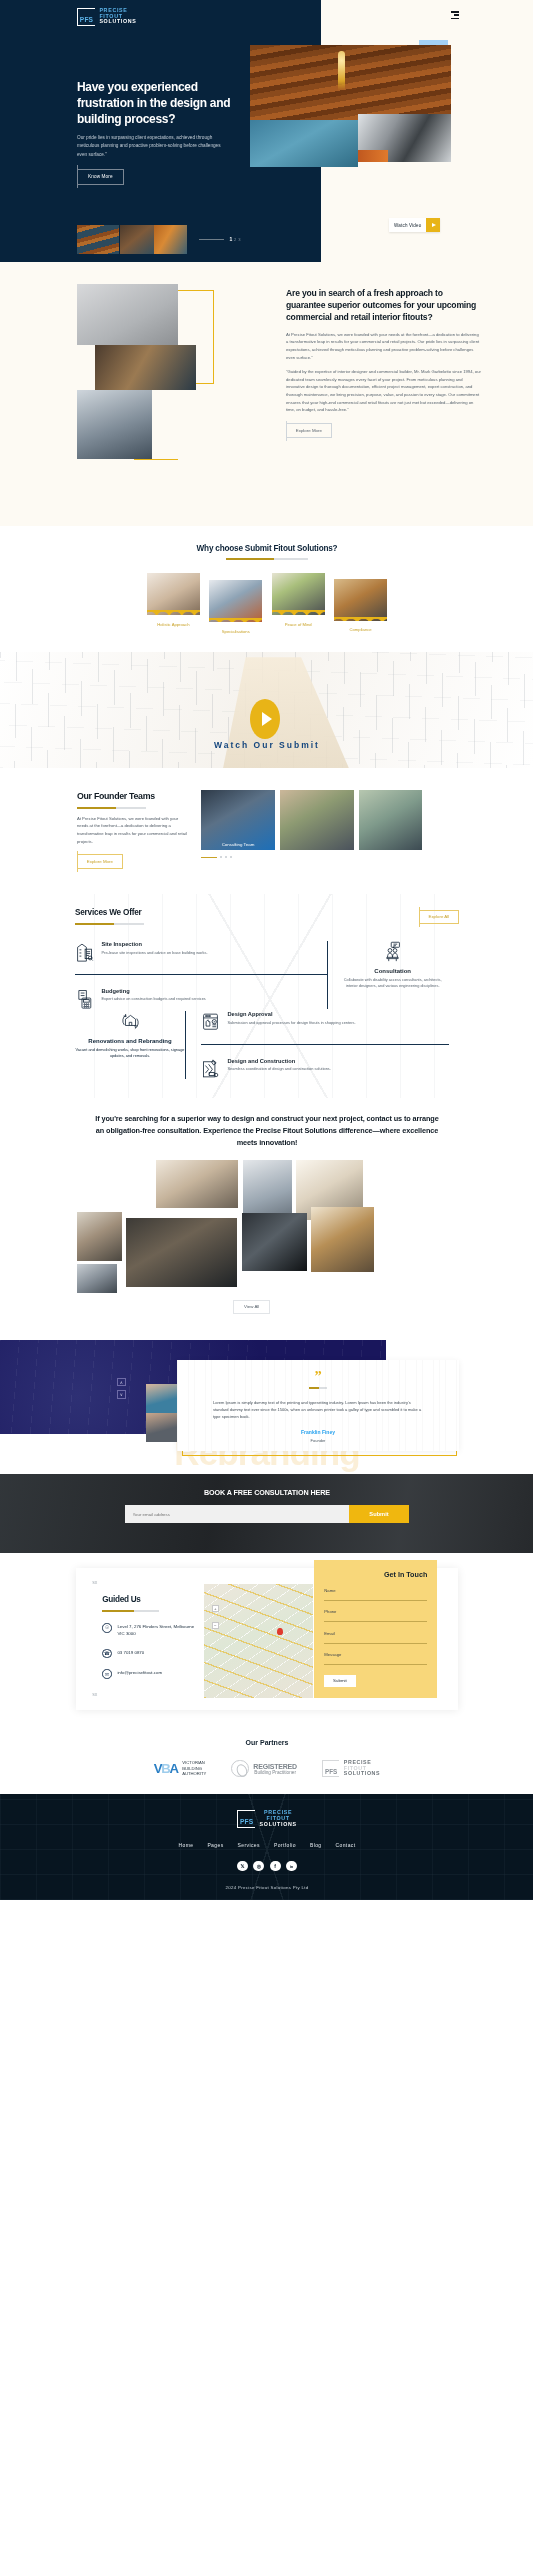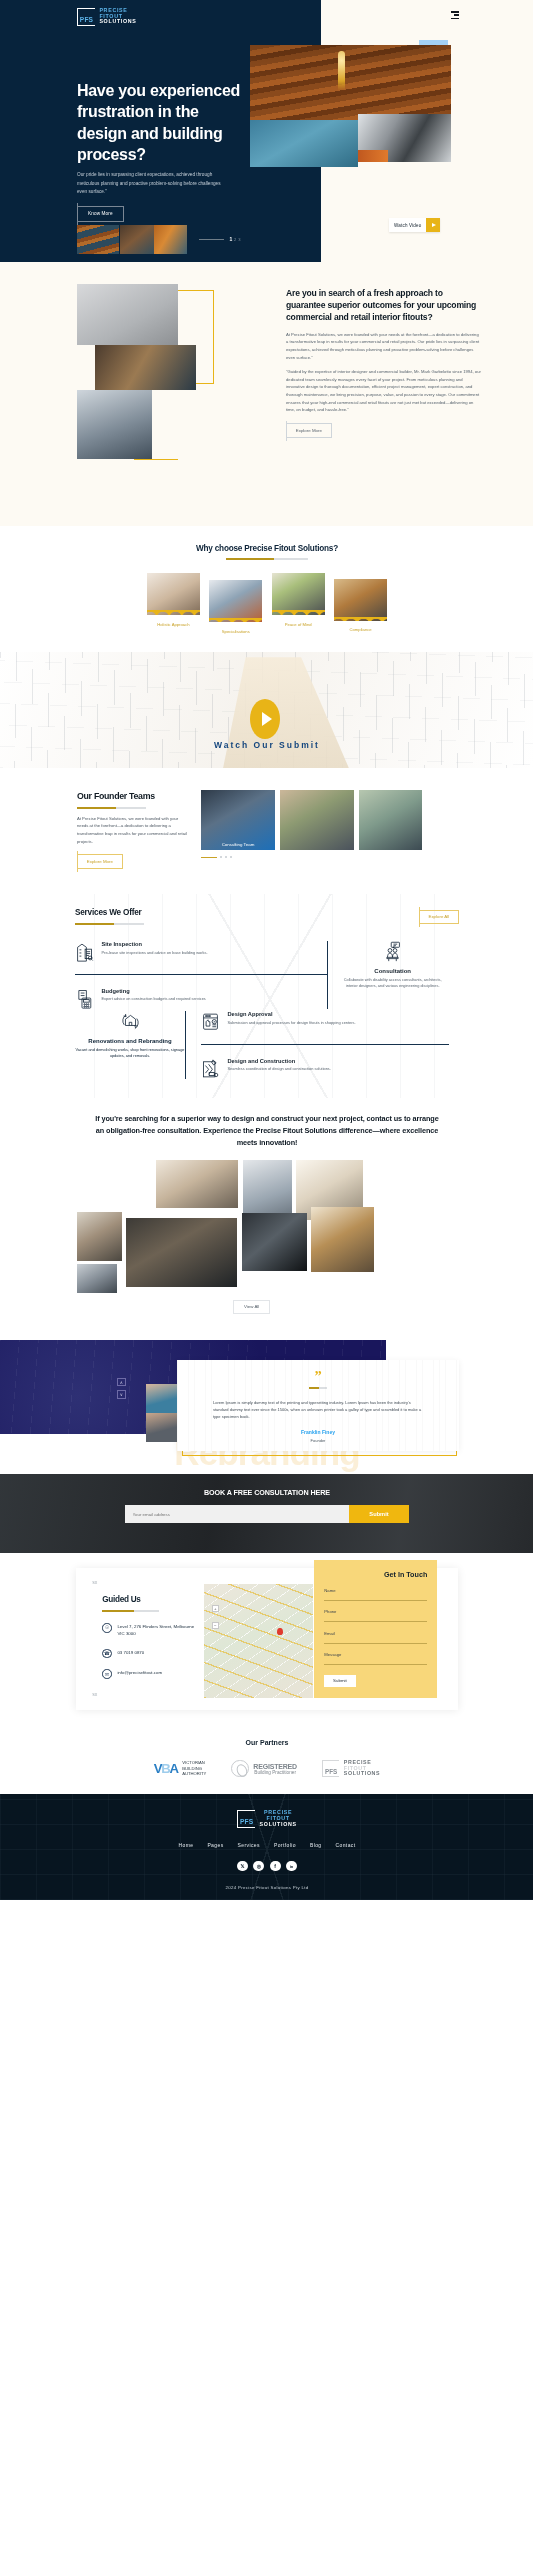--- a/index.html
+++ b/index.html
@@ -28,21 +28,21 @@
   .logo-mark span { font-size: 6.6px; font-weight: bold; color: #5cb3e8; letter-spacing: 0.2px; margin-bottom: 1.9px; }
   .logo-words { line-height: 1.12; font-size: 5.3px; font-weight: bold; letter-spacing: 0.7px; color: #5cb3e8; }
   .logo-words .w3 { color: #ffffff; }
   .burger { position: absolute; right: 75px; top: 11.3px; width: 8.2px; }
   .burger i { display: block; height: 1.3px; background: #11161c; margin-bottom: 1.9px; }
   .burger i:nth-child(1) { width: 8.2px; }
   .burger i:nth-child(2) { width: 5px; margin-left: 3.1px; }
   .burger i:nth-child(3) { width: 8.2px; }
 
   .hero-copy { position: absolute; left: 77px; top: 80px; width: 167px; z-index: 6; }
-  .hero-copy h1 { color: #fff; font-size: 16px; line-height: 1.33; font-weight: bold; letter-spacing: -0.3px; }
+  .hero-copy h1 { color: #fff; font-size: 12px; line-height: 1.33; font-weight: bold; letter-spacing: -0.3px; }
   .hero-copy p { color: #c5cfd8; font-size: 4.7px; line-height: 1.75; margin-top: 6.3px; width: 151px; }
   .btn-outline {
     margin-top: 10px; display: inline-block; position: relative;
     border: 0.6px solid #7b8794; color: #fff; font-size: 4.7px;
     padding: 4.4px 10px; letter-spacing: 0.1px;
   }
   .btn-outline::before, .btn-outline::after {
     content: ""; position: absolute; width: 0.6px; height: 4.4px; background: #7b8794;
   }
   .btn-outline::before { left: -0.6px; top: -4.4px; }
@@ -378,21 +378,21 @@
     </div>
     <div class="about-copy">
       <h2>Are you in search of a fresh approach to guarantee superior outcomes for your upcoming commercial and retail interior fitouts?</h2>
       <p>At Precise Fitout Solutions, we were founded with your needs at the forefront—a dedication to delivering a transformative leap in results for your commercial and retail projects. Our pride lies in surpassing client expectations, achieved through meticulous planning and proactive problem-solving before challenges even surface."</p>
       <p>"Guided by the expertise of interior designer and commercial builder, Mr. Mark Garbelotto since 1994, our dedicated team seamlessly manages every facet of your project. From meticulous planning and innovative design to thorough documentation, efficient project management, expert construction, and thorough maintenance, we bring precision, purpose, value, and passion to every stage. Our commitment ensures that your high-end commercial and retail fitouts are not just met but exceeded—delivering on time, on budget, and hassle-free."</p>
       <a class="btn-ghost">Explore More</a>
     </div>
   </section>
 
   <section class="sec-why">
-    <h2>Why choose Precise Fitout Solutions?</h2>
+    <h2>Why choose Submit Fitout Solutions?</h2>
     <div class="rule"></div>
     <div class="why-cards">
       <div class="why-card">
         <div class="why-img"></div>
         <div class="why-label">Holistic Approach</div>
       </div>
       <div class="why-card">
         <div class="why-img"></div>
         <div class="why-label">Specialisations</div>
       </div>

